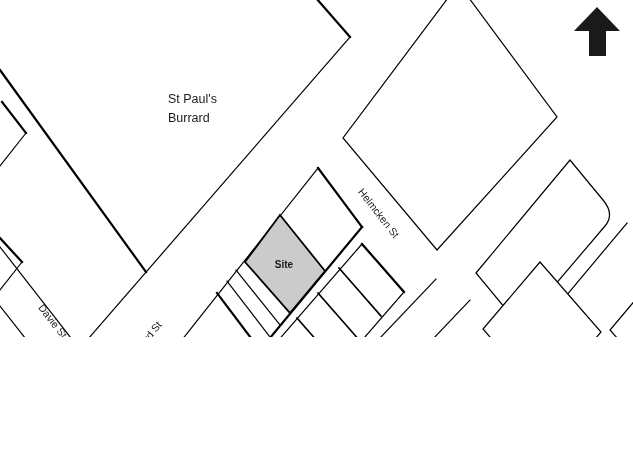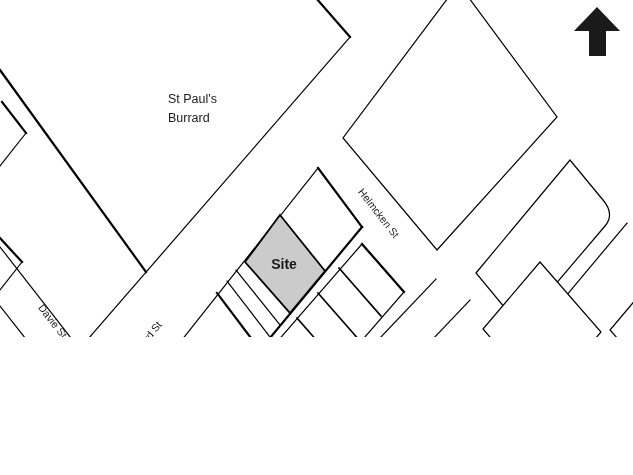--- a/index.html
+++ b/index.html
@@ -22,21 +22,21 @@
     font-size:10.5px;
     transform:translate(-50%,-50%);
   }
   .rot-up{ transform:translate(-50%,-50%) rotate(-50deg); }
   .rot-down{ transform:translate(-50%,-50%) rotate(52deg); }
   .area-label{
     font-size:12.5px;
     line-height:1.55;
   }
   .site-label{
-    font-size:14px;
+    font-size:10px;
     font-weight:bold;
     transform:translate(-50%,-50%);
     text-align:right;
   }
 </style>
 </head>
 <body>
 
 <div id="map-canvas">
 

